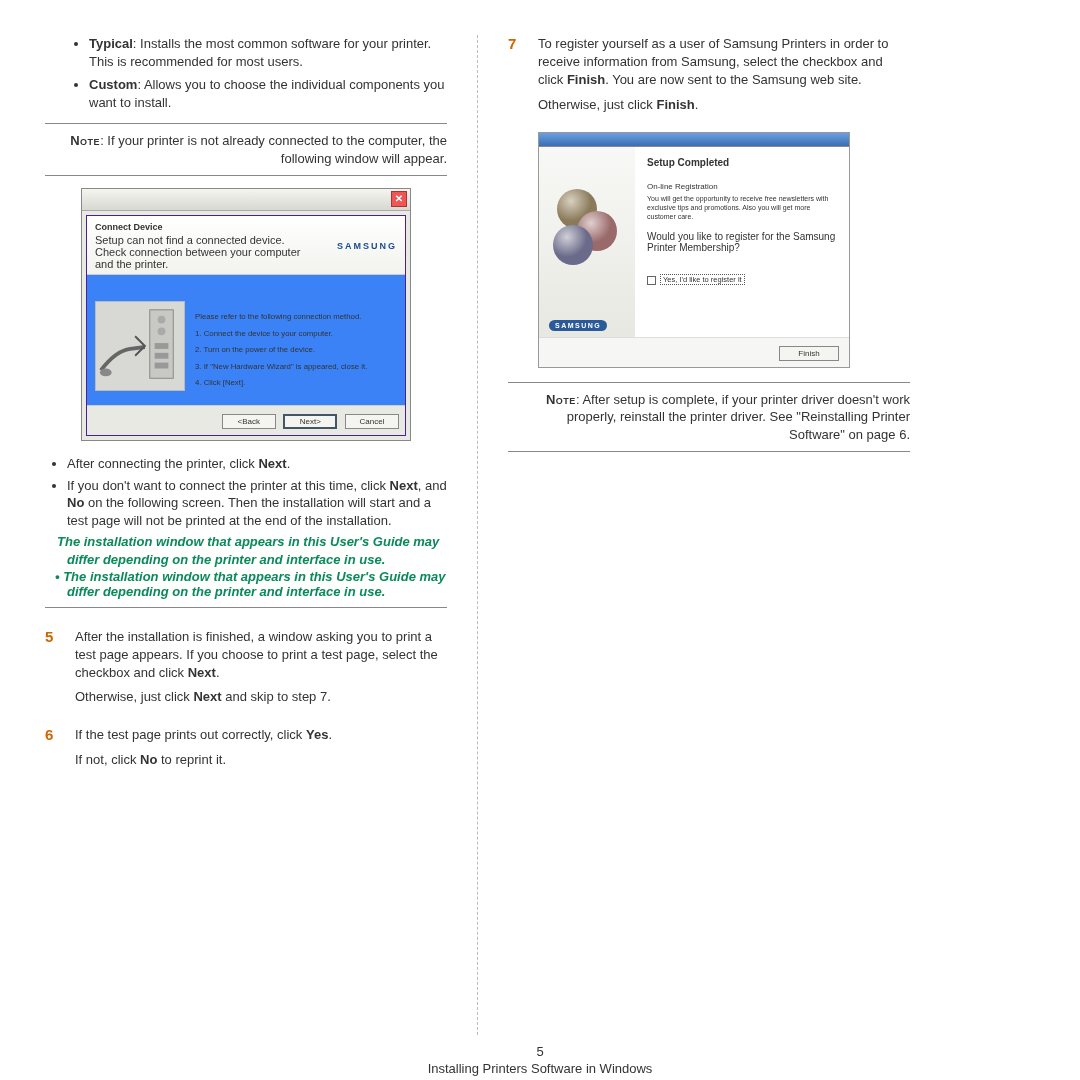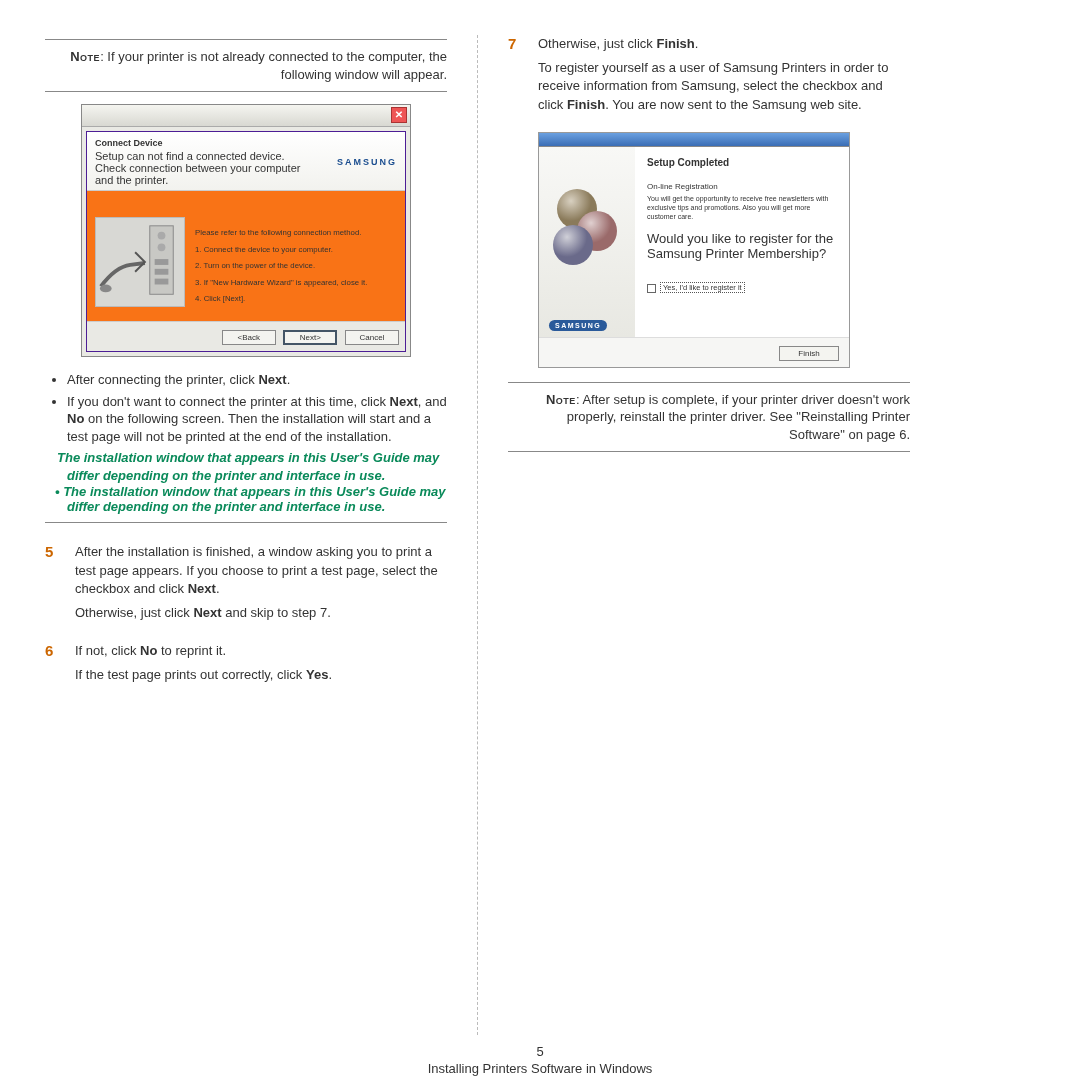--- a/index.html
+++ b/index.html
@@ -63,21 +63,21 @@
     border-bottom: 1px solid #ccc;
     display: flex; justify-content: space-between; align-items: flex-start;
   }
   .dlg1-head-left { font-size: 8.5px; }
   .dlg1-head-title { font-weight: bold; font-size: 9px; margin-bottom: 2px; }
   .samsung-logo {
     font-family: Arial; font-weight: bold; font-size: 9px;
     color: #1a4d8f; letter-spacing: 2px; align-self: center;
   }
   .dlg1-main {
-    background: #f97316; padding: 8px; display: flex; gap: 10px;
+    background: #3b82f6; padding: 8px; display: flex; gap: 10px;
     min-height: 130px;
   }
   .dlg1-img {
     width: 90px; height: 90px; flex: 0 0 90px;
     background: #d8d8d4; border: 1px solid #bbb;
     margin-top: 18px;
     position: relative; overflow: hidden;
   }
   .dlg1-img svg { width: 100%; height: 100%; }
   .dlg1-steps { font-size: 7.8px; padding-top: 28px; line-height: 1.6; }
@@ -126,21 +126,21 @@
   .dlg2-samsung {
     position: absolute; bottom: 6px; left: 10px;
     background: #2a5a9a; color: #fff; font-size: 7px;
     padding: 2px 6px; border-radius: 8px; letter-spacing: 1.5px;
     font-weight: bold;
   }
   .dlg2-right { padding: 10px 12px; font-size: 8px; }
   .dlg2-h { font-weight: bold; font-size: 10px; margin-bottom: 14px; }
   .dlg2-sub { margin-bottom: 3px; }
   .dlg2-small { font-size: 7px; line-height: 1.3; margin-bottom: 10px; }
-  .dlg2-q { font-size: 13px; margin-bottom: 22px; }
+  .dlg2-q { font-size: 10px; margin-bottom: 22px; }
   .dlg2-check { font-size: 7.5px; }
   .dlg2-check .box {
     display: inline-block; width: 9px; height: 9px;
     border: 1px solid #666; vertical-align: middle; margin-right: 4px;
     background: #fff;
   }
   .dlg2-check .dotted { border: 1px dotted #555; padding: 0 2px; }
   .dlg2-btns {
     padding: 6px 10px; text-align: right; border-top: 1px solid #ddd;
     background: #f6f6f4;
@@ -152,20 +152,28 @@
   }
   .footer .pagenum { margin-bottom: 2px; }
 </style>
 </head>
 <body>
 
 <div class="page">
 
   <div class="col col-left">
 
+    <ul class="bullets">
+      <li>
+        <span class="bold">Typical</span><span>: Installs the most common software for your printer. This is recommended for most users.</span>
+      </li>
+      <li>
+        <span class="bold">Custom</span><span>: Allows you to choose the individual components you want to install.</span>
+      </li>
+    </ul>
 
     <hr class="sep">
     <div class="note-block">
       <span class="smallcaps">Note</span><span>: If your printer is not already connected to the computer, the following window will appear.</span>
     </div>
     <hr class="sep">
 
     <div class="dialog1">
       <div class="dlg1-title">
         <div class="dlg1-close">✕</div>
@@ -231,42 +239,42 @@
         <p>
           <span>Otherwise, just click </span><span class="bold">Next</span><span> and skip to step 7.</span>
         </p>
       </div>
     </div>
 
     <div class="step-row" style="margin-top:14px;">
       <div class="step-num">6</div>
       <div class="step-txt">
         <p>
+          <span>If the test page prints out correctly, click </span><span class="bold">Yes</span><span>.</span>
+        </p>
+        <p>
           <span>If not, click </span><span class="bold">No</span><span> to reprint it.</span>
-        </p>
-        <p>
-          <span>If the test page prints out correctly, click </span><span class="bold">Yes</span><span>.</span>
         </p>
       </div>
     </div>
 
   </div>
 
   <div class="divider"></div>
 
   <div class="col col-right">
 
     <div class="step-row" style="margin-top:0;">
       <div class="step-num">7</div>
       <div class="step-txt">
         <p>
+          <span>To register yourself as a user of Samsung Printers in order to receive information from Samsung, select the checkbox and click </span><span class="bold">Finish</span><span>. You are now sent to the Samsung web site.</span>
+        </p>
+        <p>
           <span>Otherwise, just click </span><span class="bold">Finish</span><span>.</span>
-        </p>
-        <p>
-          <span>To register yourself as a user of Samsung Printers in order to receive information from Samsung, select the checkbox and click </span><span class="bold">Finish</span><span>. You are now sent to the Samsung web site.</span>
         </p>
       </div>
     </div>
 
     <div class="dialog2" style="margin-left:30px;">
       <div class="dlg2-title"></div>
       <div class="dlg2-body">
         <div class="dlg2-left">
           <svg width="76" height="90" viewBox="0 0 76 90">
             <defs>

